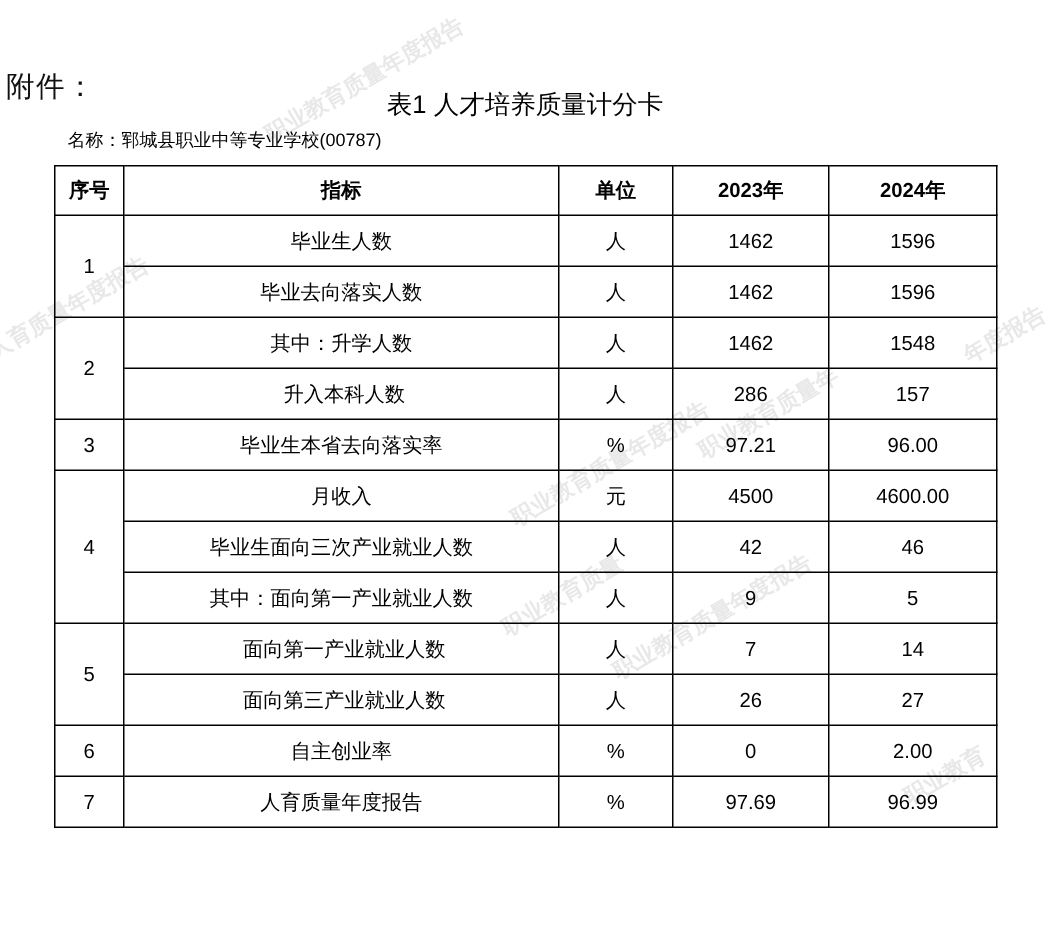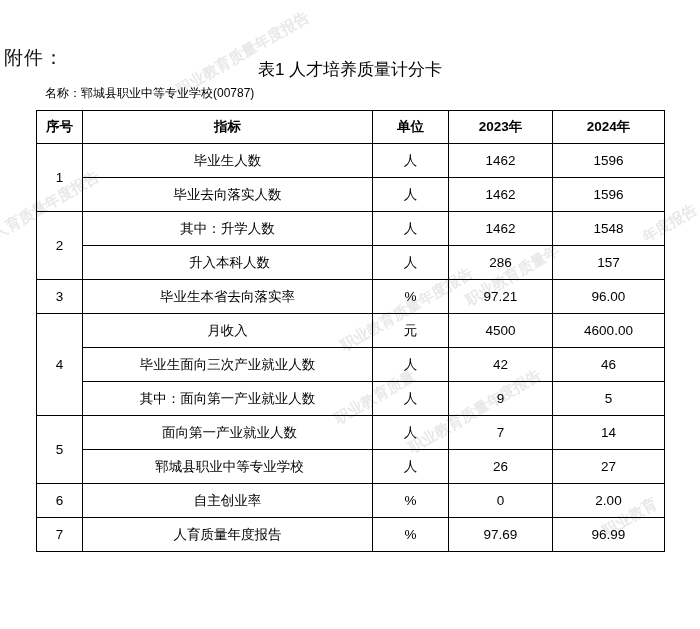--- a/index.html
+++ b/index.html
@@ -199,21 +199,21 @@
           <td class="val-cell">5</td>
         </tr>
         <tr>
           <td class="no-cell" rowspan="2">5</td>
           <td class="ind-cell indent1">面向第一产业就业人数</td>
           <td class="unit-cell">人</td>
           <td class="val-cell">7</td>
           <td class="val-cell">14</td>
         </tr>
         <tr>
-          <td class="ind-cell indent1">郓城县职业中等专业学校</td>
+          <td class="ind-cell indent1">面向第三产业就业人数</td>
           <td class="unit-cell">人</td>
           <td class="val-cell">26</td>
           <td class="val-cell">27</td>
         </tr>
         <tr>
           <td class="no-cell" rowspan="1">6</td>
           <td class="ind-cell indent0">自主创业率</td>
           <td class="unit-cell">%</td>
           <td class="val-cell">0</td>
           <td class="val-cell">2.00</td>

